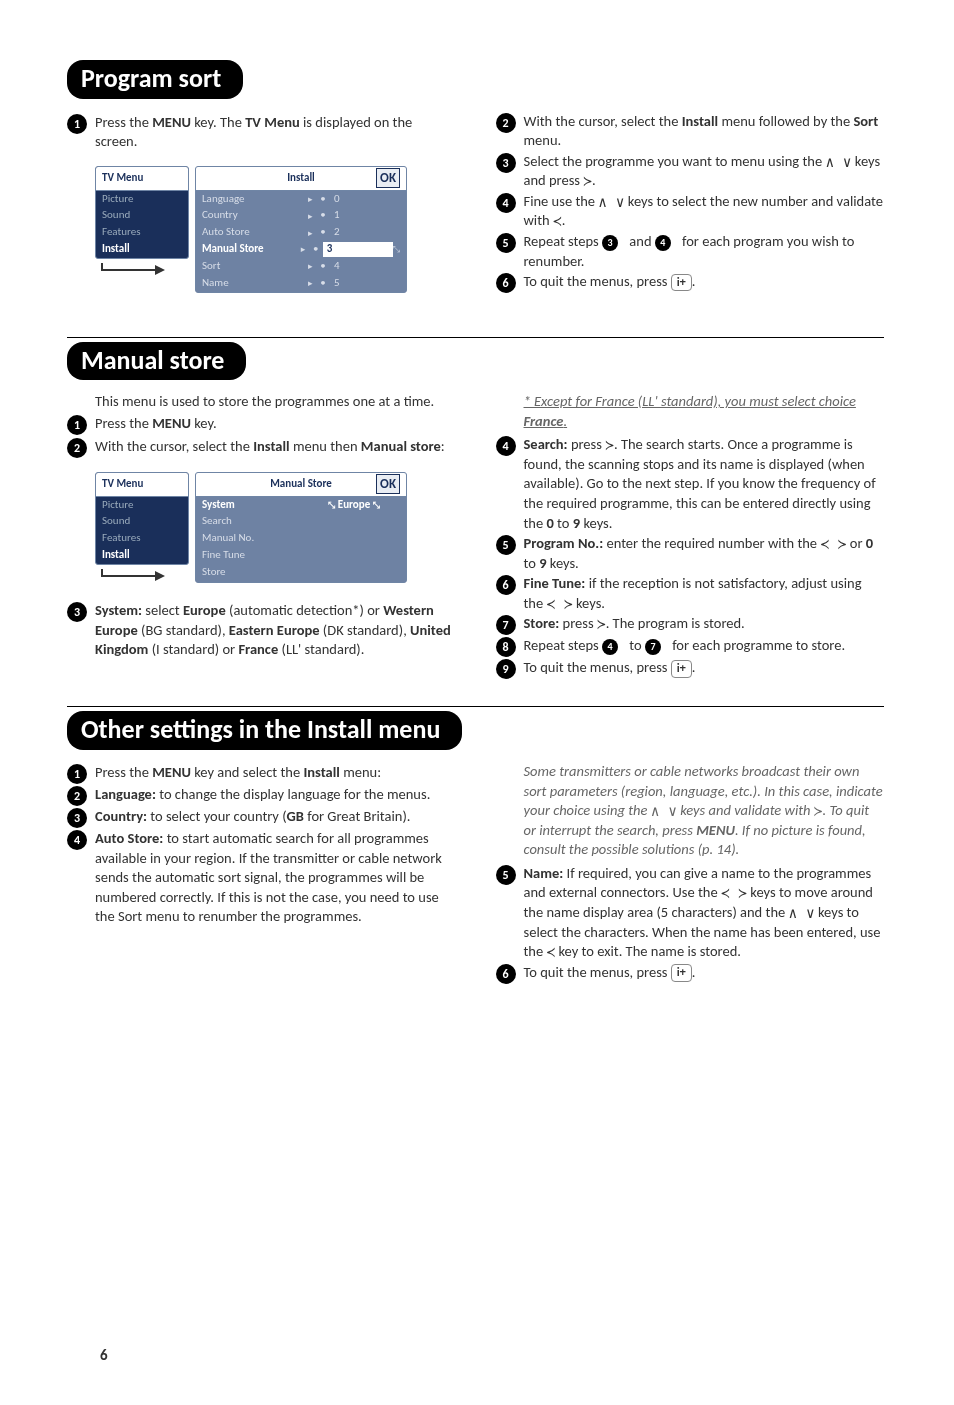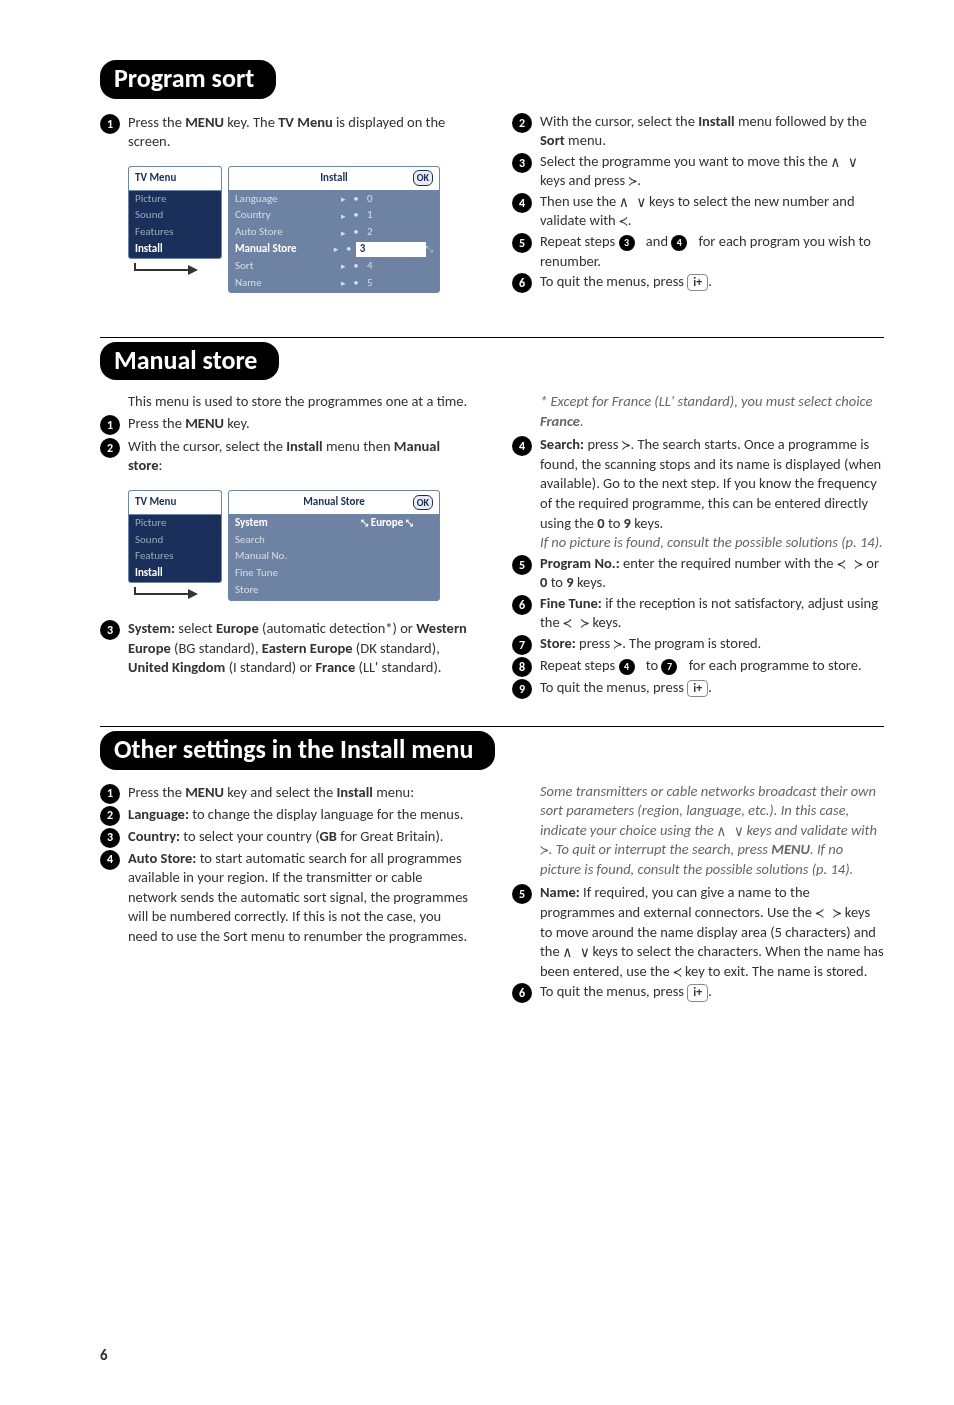--- a/index.html
+++ b/index.html
@@ -8,21 +8,21 @@
     padding: 0;
     font-family: "Gill Sans", "Gill Sans MT", Calibri, sans-serif;
     font-size: 14.5px;
     line-height: 1.35;
     color: #333;
     background: #fff;
   }
   .page {
     width: 954px;
     height: 1405px;
-    padding: 60px 70px 30px 100px;
+    padding: 60px 70px 30px 67px;
     position: relative;
   }
 
   .columns { display: flex; gap: 40px; }
   .col { flex: 1; min-width: 0; }
 
   .section-title {
     display: inline-block;
     background: #000;
     color: #fff;
@@ -93,21 +93,21 @@
     margin-left: 6px;
     width: 212px;
     overflow: hidden;
   }
   .tv-right .hdrrow {
     background: #fff; color: #1a2f5a; font-weight: bold;
     display: flex; align-items: center; justify-content: center;
     padding: 4px 6px; position: relative;
     border-bottom: 1px solid #6f85a5;
   }
-  .tv-right .hdrrow .ok { position: absolute; right: 6px; font-size: 10px; border: 1px solid #1a2f5a; border-radius: 6px; padding: 0 3px; background:#e9edf3;}
+  .tv-right .hdrrow .ok { position: absolute; right: 6px; font-size: 13px; border: 1px solid #1a2f5a; border-radius: 0; padding: 0 3px; background:#e9edf3;}
   .tv-right .row { display: flex; align-items: center; padding: 1px 6px; color: #d7dde8; }
   .tv-right .row .lab { flex: 1; padding-right: 6px; }
   .tv-right .row .tri { width: 8px; color: #d7dde8; font-size: 9px; }
   .tv-right .row .dot { width: 14px; text-align: center; color: #d7dde8; }
   .tv-right .row .val { width: 70px; text-align: left; color: #d7dde8; padding-left: 4px;}
   .tv-right .row.sel .lab { color: #fff; font-weight: bold; }
   .tv-right .row.sel .val { background: #fff; color: #1a2f5a; font-weight: bold; border-radius: 0; padding: 0 4px; }
   .tv-right .row .arrows { font-size: 9px; color: #d7dde8; }
 
   .tv-right2 .row .val2 { flex:1; text-align:center; padding-left: 8px; color:#d7dde8;}
@@ -201,27 +201,27 @@
       </div>
 
       <div class="col list-bodied">
         <div class="step">
             <div class="num">2</div>
             <div class="txt">With the cursor, select the <b>Install</b> menu followed by the <b>Sort</b> menu.</div>
           </div>
         <div class="step">
             <div class="num">3</div>
             <div class="txt">
-          <span>Select the programme you want to move this the </span><span class="arrow">∧ ∨</span><span> keys and press </span><span class="arrow">≻</span><span>.</span>
+          <span>Select the programme you want to menu using the </span><span class="arrow">∧ ∨</span><span> keys and press </span><span class="arrow">≻</span><span>.</span>
         </div>
           </div>
         <div class="step">
             <div class="num">4</div>
             <div class="txt">
-          <span>Then use the </span><span class="arrow">∧ ∨</span><span> keys to select the new number and validate with </span><span class="arrow">≺</span><span>.</span>
+          <span>Fine use the </span><span class="arrow">∧ ∨</span><span> keys to select the new number and validate with </span><span class="arrow">≺</span><span>.</span>
         </div>
           </div>
         <div class="step">
             <div class="num">5</div>
             <div class="txt">
           <span>Repeat steps </span><span class="num" style="display:inline-flex;width:16px;height:16px;font-size:10px;">3</span><span> and </span><span class="num" style="display:inline-flex;width:16px;height:16px;font-size:10px;">4</span><span> for each program you wish to renumber.</span>
         </div>
           </div>
         <div class="step">
             <div class="num">6</div>
@@ -293,26 +293,25 @@
           </div>
         </div>
 
         <div class="step">
             <div class="num">3</div>
             <div class="txt"><b>System:</b> select <b>Europe</b> (automatic detection*) or <b>Western Europe</b> (BG standard), <b>Eastern Europe</b> (DK standard), <b>United Kingdom</b> (I standard) or <b>France</b> (LL' standard).</div>
           </div>
       </div>
 
       <div class="col list-bodied">
-        <div class="ital" style="margin-left:28px;margin-bottom:4px;">* Except for France (LL' standard), you must select choice <b>France</b>.</div>
+        <div class="ital" style="margin-left:28px;margin-bottom:4px;text-decoration:underline;">* Except for France (LL' standard), you must select choice <b>France</b>.</div>
         <div class="step">
             <div class="num">4</div>
             <div class="txt">
           <span><b>Search:</b> press <span class="arrow">≻</span>. The search starts. Once a programme is found, the scanning stops and its name is displayed (when available). Go to the next step. If you know the frequency of the required programme, this can be entered directly using the <b>0</b> to <b>9</b> keys.</span><br>
-          <span class="ital">If no picture is found, consult the possible solutions (p. 14).</span>
         </div>
           </div>
         <div class="step">
             <div class="num">5</div>
             <div class="txt"><b>Program No.:</b> enter the required number with the <span class="arrow">≺ ≻</span> or <b>0</b> to <b>9</b> keys.</div>
           </div>
         <div class="step">
             <div class="num">6</div>
             <div class="txt"><b>Fine Tune:</b> if the reception is not satisfactory, adjust using the <span class="arrow">≺ ≻</span> keys.</div>
           </div>

